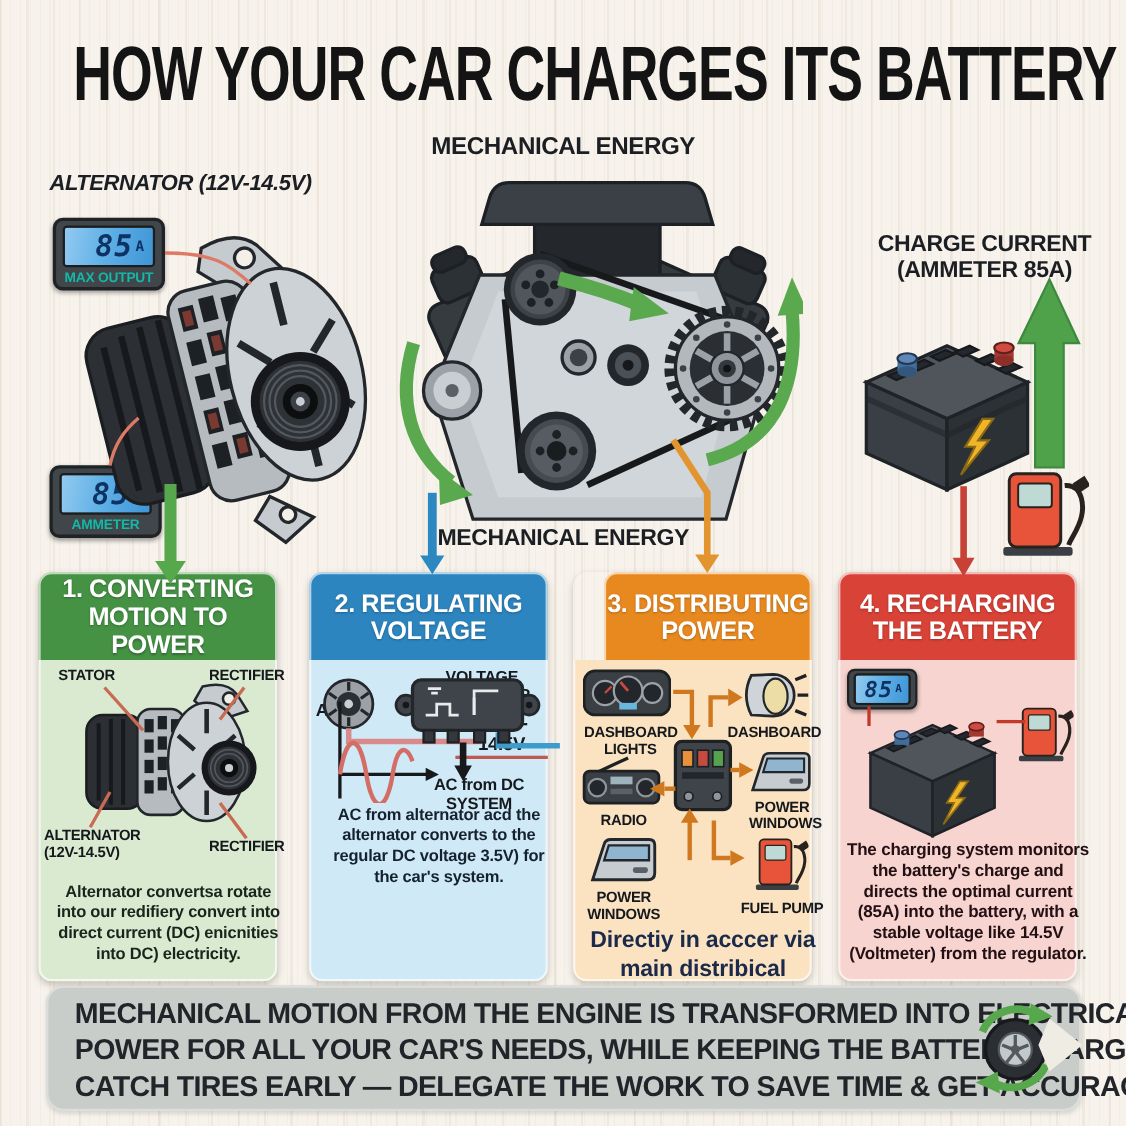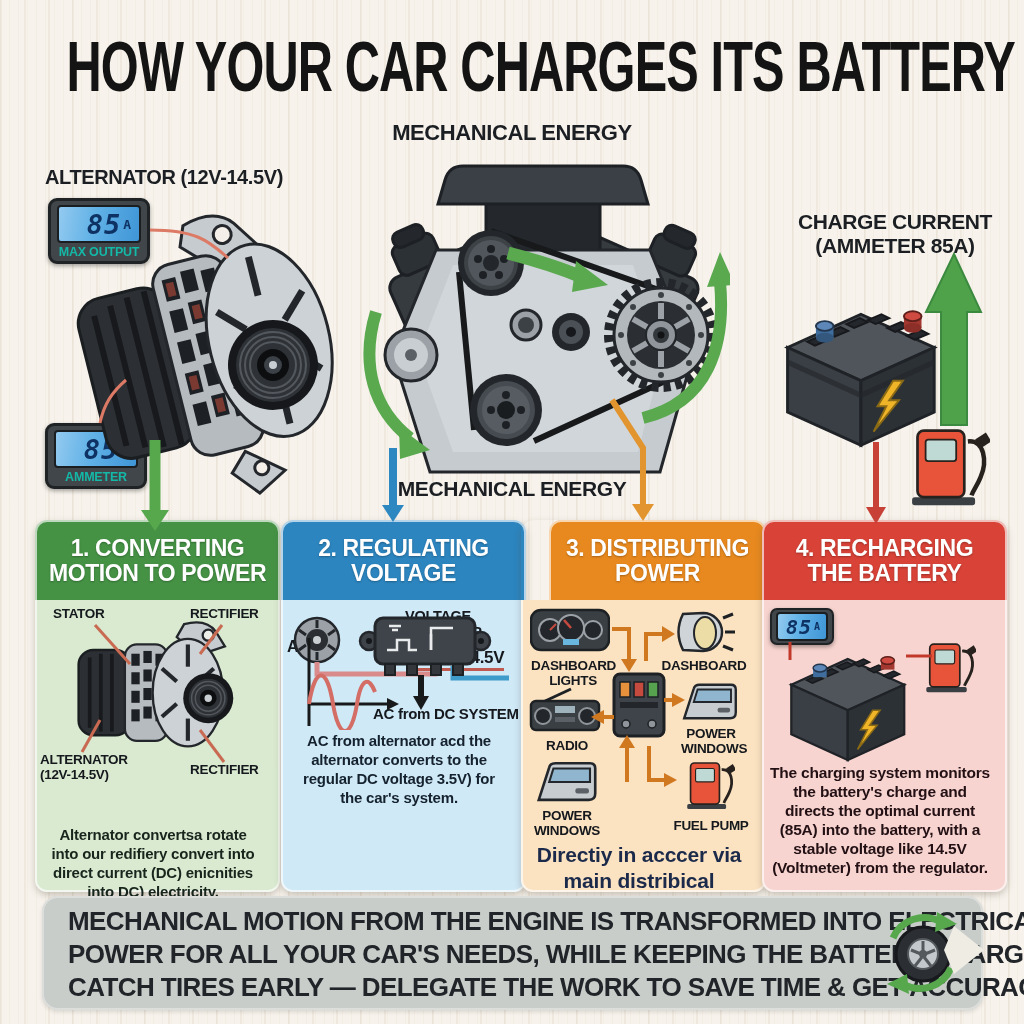--- a/index.html
+++ b/index.html
@@ -20,21 +20,21 @@
       border:2px solid #1b1e21;border-radius:4px;height:34px;display:flex;align-items:center;
       justify-content:flex-end;padding:0 8px;color:#0e3263;font-family:"DejaVu Sans Mono",monospace;font-weight:bold;}
   .gauge .val{font-size:27px;font-style:italic;letter-spacing:1px;}
   .gauge .unit{font-size:13px;margin-left:2px;}
   .gauge .glabel{text-align:center;color:#14b8a6;font-size:12.5px;font-weight:bold;letter-spacing:-.2px;margin-top:2px;white-space:nowrap;}
   .gauge.small{padding:2px 4px;border-width:2px;border-radius:7px;}
   .gauge.small .lcd{height:25px;padding:0 6px;}
   .gauge.small .val{font-size:20px;}
   .gauge.small .unit{font-size:10px;}
   
-  .panel{position:absolute;top:520px;width:245px;height:372px;border-radius:13px;
+  .panel{position:absolute;top:520px;width:217px;height:372px;border-radius:13px;
          box-shadow:0 3px 7px rgba(90,75,60,.30);box-sizing:border-box;}
   .panel .ph{height:80px;border-radius:12px 12px 0 0;display:flex;flex-direction:column;align-items:center;
        justify-content:center;color:#fff;font-weight:bold;font-size:23px;line-height:1.1;letter-spacing:-.4px;
        text-align:center;text-shadow:0 1px 2px rgba(0,0,0,.28);border:2px solid rgba(255,255,255,.65);border-bottom:none;box-sizing:border-box;}
   .panel .pb{position:absolute;top:80px;left:0;right:0;bottom:0;border-radius:0 0 12px 12px;
        border:2px solid rgba(255,255,255,.65);border-top:none;box-sizing:border-box;}
   .p1 .ph{background:#459245;} .p1 .pb{background:#d9ead0;}
   .p2 .ph{background:#2c85bf;} .p2 .pb{background:#cfe9f7;}
   .p3 .ph{background:#e8891f;} .p3 .pb{background:#fbe3c2;}
   .p4 .ph{background:#d84237;} .p4 .pb{background:#f7d4cf;}
@@ -53,21 +53,21 @@
 </style>
 </head>
 <body>
 
 <div class="stage">
 
   <div class="abs title">HOW YOUR CAR CHARGES ITS BATTERY</div>
 
   <div class="abs h-label" style="left:0;right:0;top:120px;text-align:center;font-size:22px;">MECHANICAL ENERGY</div>
 
-  <div class="abs h-label" style="left:45px;top:166px;">ALTERNATOR (12V-14.5V)</div>
+  <div class="abs h-label" style="left:45px;top:156px;font-style:italic;">ALTERNATOR (12V-14.5V)</div>
 
   <div class="abs center-label" style="left:795px;top:210px;width:200px;">
     <div class="h-label" style="font-size:21px;">CHARGE CURRENT</div>
     <div class="h-label" style="font-size:21px;">(AMMETER 85A)</div>
   </div>
 
   <div class="abs gauge" style="left:48px;top:198px;width:102px;">
     <div class="lcd">
       <span class="val">85</span>
       <span class="unit">A</span>
@@ -260,21 +260,21 @@
       <div>MOTION TO POWER</div>
     </div>
     <div class="pb"></div>
     <div class="plabel" style="left:18px;top:86px;">STATOR</div>
     <div class="plabel" style="left:155px;top:86px;">RECTIFIER</div>
     <div class="plabel" style="left:5px;top:232px;text-align:left;">
       <div>ALTERNATOR</div>
       <div>(12V-14.5V)</div>
     </div>
     <div class="plabel" style="left:155px;top:242px;">RECTIFIER</div>
-    <div class="ptext" style="left:10px;top:282px;width:216px;margin-top:24px;">Alternator convertsa rotate into our redifiery convert into direct current (DC) enicnities into DC) electricity.</div>
+    <div class="ptext" style="left:10px;top:282px;width:216px;">Alternator convertsa rotate into our redifiery convert into direct current (DC) enicnities into DC) electricity.</div>
     <svg class="abs" style="left:38px;top:98px;" width="176" height="140" viewBox="0 0 190 150">
       <path d="M120,6 q24,-6 34,8 l10,16 -30,10 -22,-20 z" fill="#c6cbcf" stroke="#23272b" stroke-width="2.5"></path>
       <circle cx="146" cy="18" r="6" fill="#edf0e9" stroke="#23272b" stroke-width="2.5"></circle>
       <rect x="6" y="34" width="56" height="92" rx="16" fill="#2c3034" stroke="#1b1e21" stroke-width="2.5"></rect>
       <line x1="18" y1="42" x2="18" y2="118" stroke="#17191c" stroke-width="4"></line>
       <line x1="30" y1="38" x2="30" y2="122" stroke="#17191c" stroke-width="4"></line>
       <line x1="42" y1="38" x2="42" y2="122" stroke="#17191c" stroke-width="4"></line>
       <rect x="56" y="28" width="46" height="104" rx="13" fill="#b6bbc0" stroke="#23272b" stroke-width="2.5"></rect>
       <g fill="#1d2024">
         <rect x="63" y="38" width="9" height="13"></rect>

